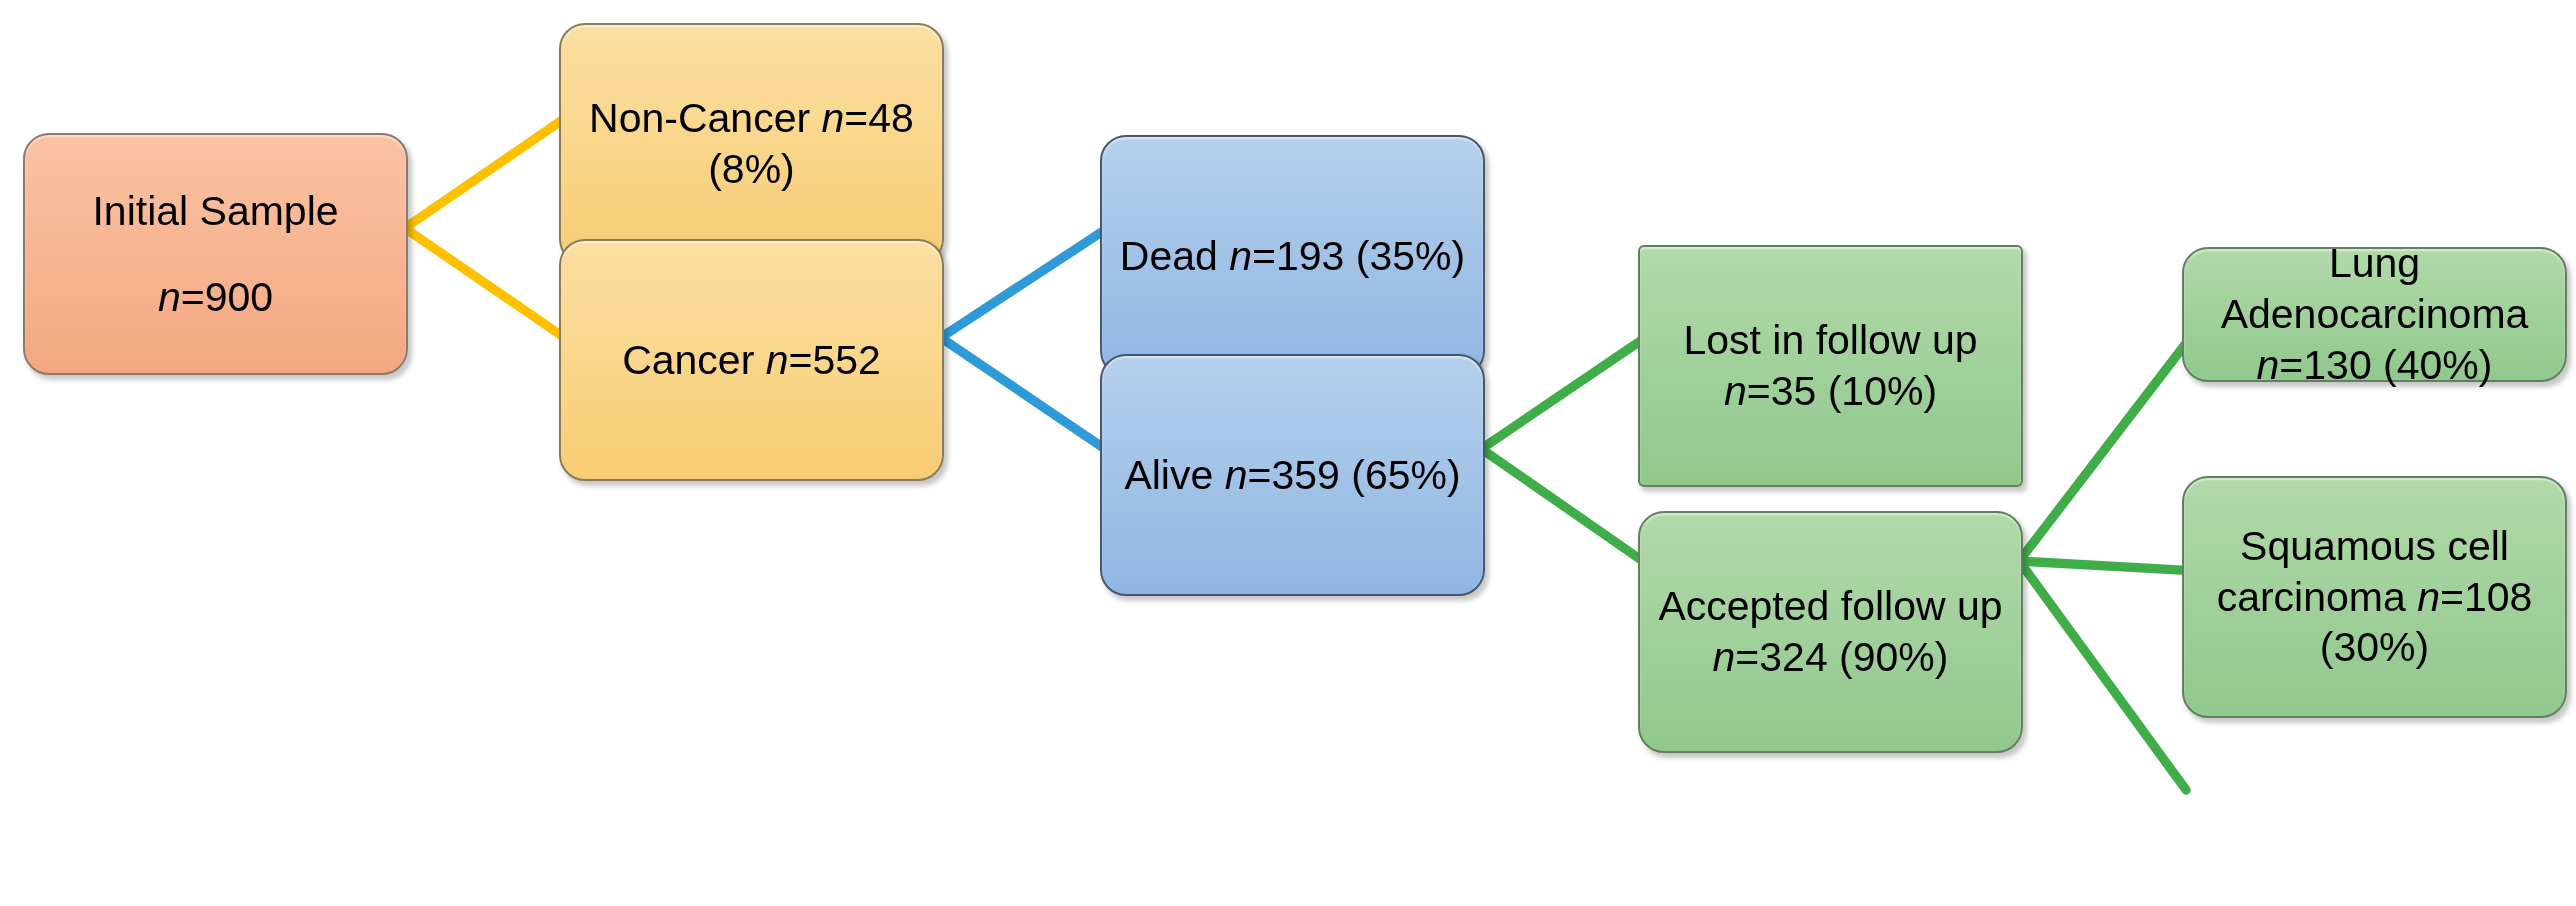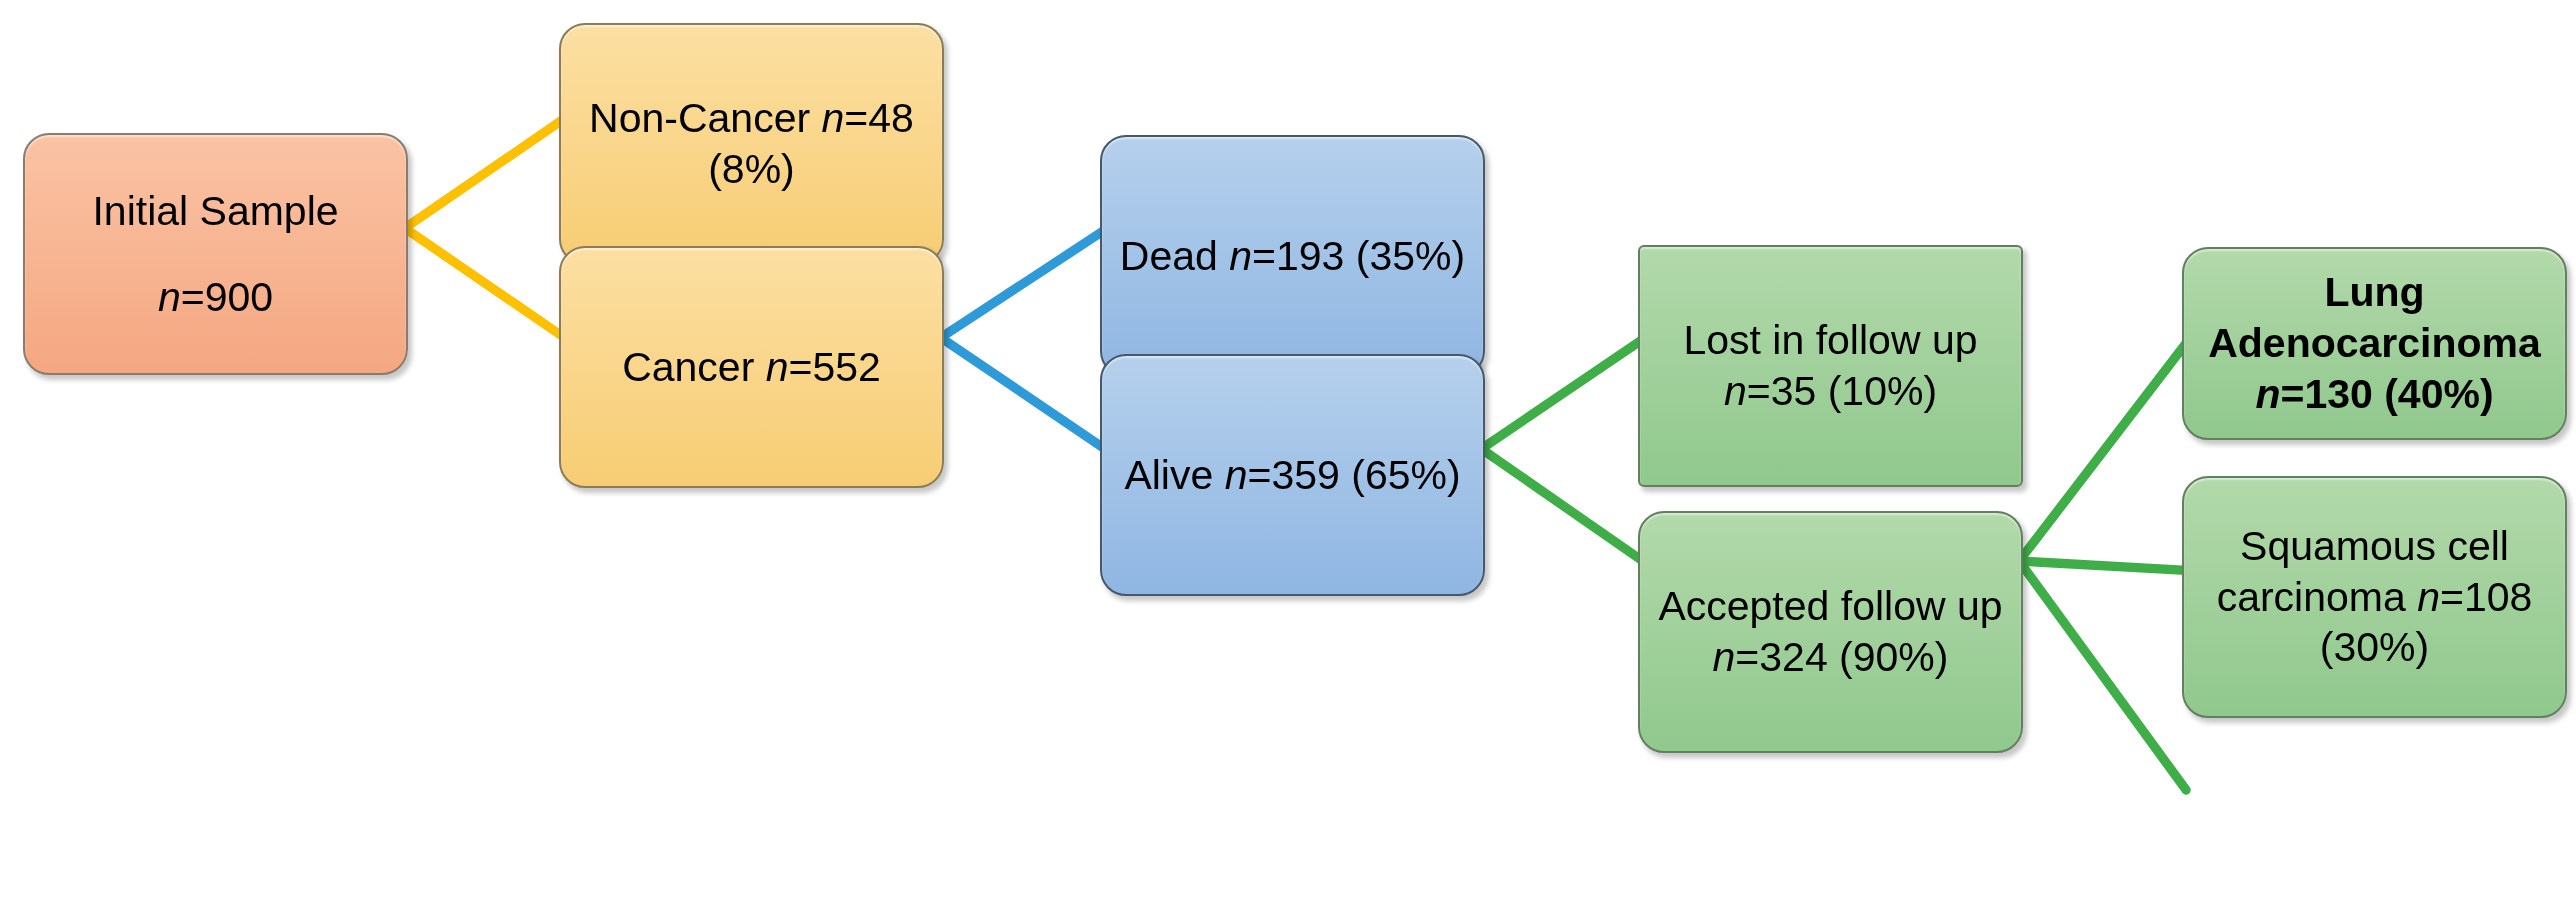--- a/index.html
+++ b/index.html
@@ -84,21 +84,21 @@
   <div class="node salmon" style="left:23px; top:133px;">
       <div class="line"><span>Initial Sample</span></div>
       <div class="line"><span class="it">n</span><span>=900</span></div>
     </div>
 
   <div class="node yellow" style="left:559px; top:23px;">
       <div class="line"><span>Non-Cancer </span><span class="it">n</span><span>=48</span></div>
       <div class="line"><span>(8%)</span></div>
     </div>
 
-  <div class="node yellow" style="left:559px; top:246px;">
+  <div class="node yellow" style="left:559px; top:239px;">
       <div class="line"><span>Cancer </span><span class="it">n</span><span>=552</span></div>
     </div>
 
   <div class="node blue" style="left:1100px; top:135px;text-align:center;">
       <div class="line"><span>Dead </span><span class="it">n</span><span>=193 (35%)</span></div>
     </div>
 
   <div class="node blue" style="left:1100px; top:354px;">
       <div class="line"><span>Alive </span><span class="it">n</span><span>=359 (65%)</span></div>
     </div>
@@ -106,21 +106,21 @@
   <div class="node green" style="left:1638px; top:245px;border-radius:6px;">
       <div class="line"><span>Lost in follow up</span></div>
       <div class="line"><span class="it">n</span><span>=35 (10%)</span></div>
     </div>
 
   <div class="node green" style="left:1638px; top:467px;margin-top:44px;">
       <div class="line"><span>Accepted follow up</span></div>
       <div class="line"><span class="it">n</span><span>=324 (90%)</span></div>
     </div>
 
-  <div class="node green" style="left:2182px; top:247px; height:193px;font-weight:bold;">
+  <div class="node green" style="left:2182px; top:247px; height:135px;">
       <div class="line"><span>Lung</span></div>
       <div class="line"><span>Adenocarcinoma</span></div>
       <div class="line"><span class="it">n</span><span>=130 (40%)</span></div>
     </div>
 
   <div class="node green" style="left:2182px; top:476px;">
       <div class="line"><span>Squamous cell</span></div>
       <div class="line"><span>carcinoma </span><span class="it">n</span><span>=108</span></div>
       <div class="line"><span>(30%)</span></div>
     </div>

